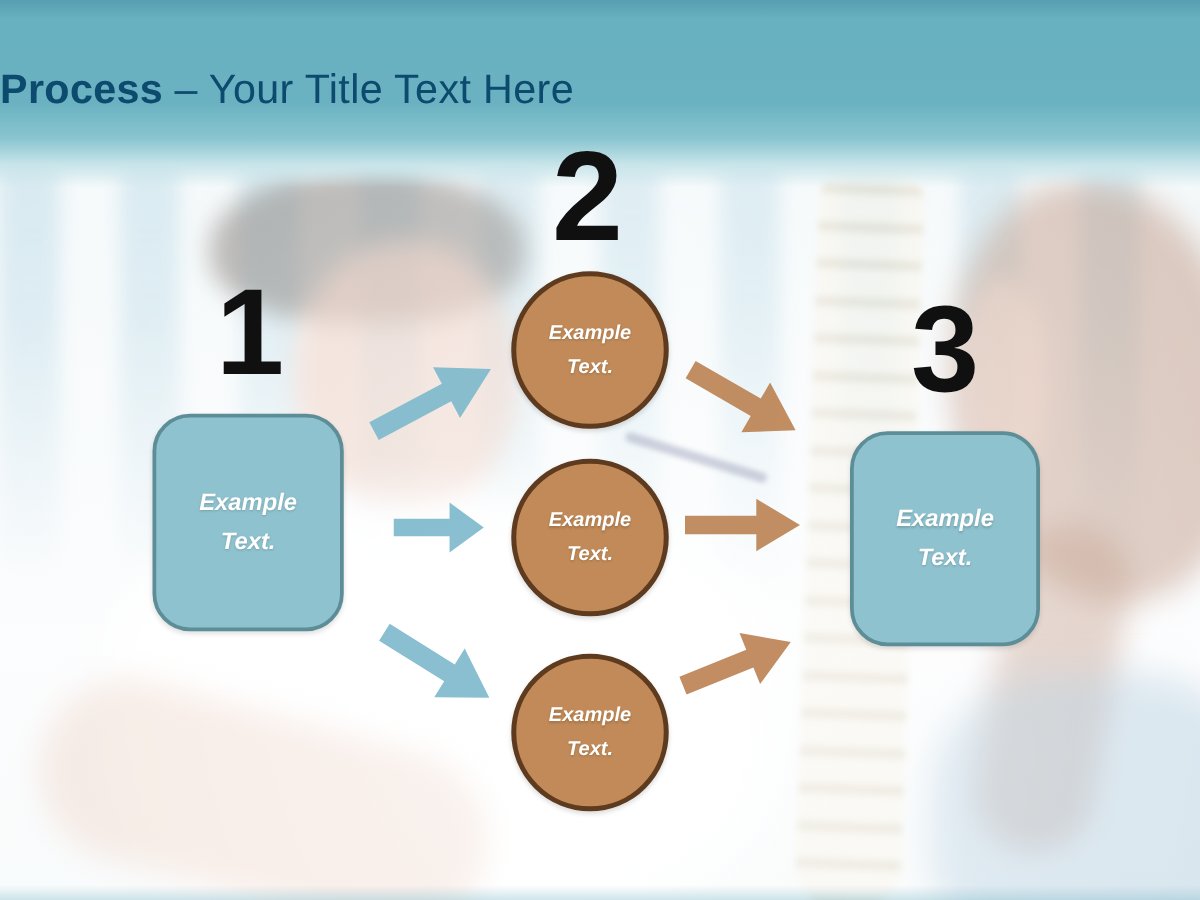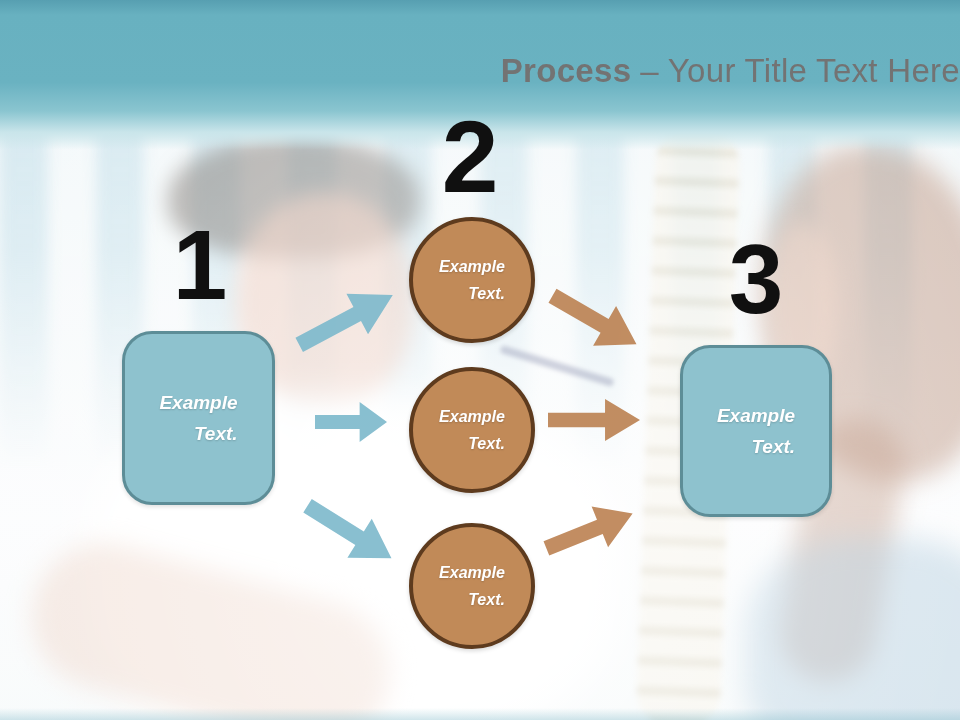--- a/index.html
+++ b/index.html
@@ -44,40 +44,40 @@
   .veil { position:absolute; inset:0;
     background:radial-gradient(ellipse at 50% 75%, rgba(255,255,255,0.62),
       rgba(255,255,255,0.38) 60%, rgba(255,255,255,0.25) 100%); }
   .bottom-tint { position:absolute; left:0; bottom:0; width:100%; height:12px;
     background:linear-gradient(180deg, rgba(255,255,255,0), rgba(138,190,204,0.4)); }
 
   
   .header { position:absolute; left:0; top:0; width:100%; height:150px;
     background:linear-gradient(180deg,#579fb1 0%,#68b1c0 10%,#6ab2c1 55%,
       #8ac5d0 74%,#c9e5ea 88%, rgba(255,255,255,0) 100%); }
-  .title { position:absolute; left:0; top:52px; width:100%; text-align:right;
-    color:#737373; font-size:33px; letter-spacing:0.3px; }
+  .title { position:absolute; left:0; top:52px; width:100%; text-align:left;
+    color:#0c4a6e; font-size:33px; letter-spacing:0.3px; }
   .title-bold { font-weight:700; }
   .title-rest { font-weight:400; margin-left:9px; }
 
   
   .num { position:absolute; width:100px; text-align:center; line-height:1;
     font-size:98px; font-weight:800; color:#101010; }
   .num1 { left:150px; top:216px; }
   .num2 { left:420px; top:106px; font-size:102px; }
   .num3 { left:706px; top:230px; }
 
   
   .box { position:absolute; box-sizing:border-box; background:#8ec2ce;
     border:3px solid #5d8d97; border-radius:30px;
     display:flex; align-items:center; justify-content:center;
     box-shadow:0 2px 4px rgba(0,0,0,0.12); }
   .box1 { left:122px; top:331px; width:153px; height:174px; }
   .box3 { left:680px; top:345px; width:152px; height:172px; }
-  .shape-text { color:#ffffff; font-weight:700; font-style:italic; text-align:right;
+  .shape-text { color:#ffffff; font-weight:700; font-style:italic; text-align:center;
     font-size:19px; line-height:1.65; text-shadow:0 1px 2px rgba(0,0,0,0.18); }
   .tline { display:block; }
 
   
   .circle { position:absolute; box-sizing:border-box; width:126px; height:126px;
     background:#c18a58; border:4px solid #5e3b1e; border-radius:50%;
     display:flex; align-items:center; justify-content:center;
     box-shadow:0 2px 4px rgba(0,0,0,0.15); }
   .c1 { left:409px; top:217px; }
   .c2 { left:409px; top:367px; }

